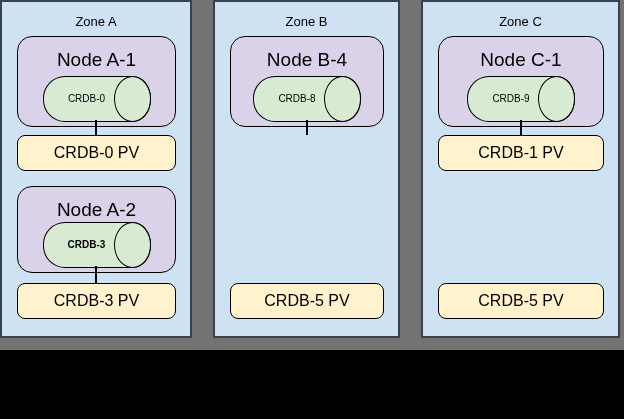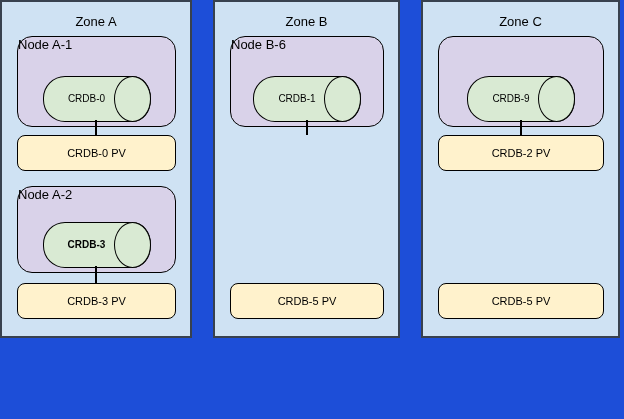--- a/index.html
+++ b/index.html
@@ -5,22 +5,22 @@
   html, body {
     margin: 0;
     padding: 0;
     background: #000000;
     font-family: "Liberation Sans", sans-serif;
     color: #000000;
   }
   .stage {
     position: relative;
     width: 624px;
-    height: 419px;
-    background: #1d4ed8;
+    height: 350px;
+    background: #737373;
     overflow: hidden;
   }
   .zone {
     position: absolute;
     top: 0;
     height: 334px;
     background: #cfe2f3;
     border: 2px solid #38414e;
   }
   .zone-title {
@@ -36,22 +36,23 @@
     left: 15px;
     right: 14px;
     background: #d9d2e9;
     border: 1px solid #000000;
     border-radius: 15px;
   }
   .node1 { top: 34px; height: 89px; }
   .node2 { top: 184px; height: 85px; }
   .node-label {
     display: block;
-    text-align: left;
-    font-size: 13px;
+    margin-top: 12px;
+    text-align: center;
+    font-size: 19px;
   }
   .pod {
     position: absolute;
     left: 50%;
     transform: translateX(-50%);
     width: 106px;
     height: 44px;
     background: #d9ead3;
     border: 1px solid #000000;
     border-radius: 22px 18px 18px 22px / 22px 22px 22px 22px;
@@ -93,21 +94,21 @@
   .pv {
     position: absolute;
     left: 15px;
     right: 14px;
     height: 34px;
     line-height: 34px;
     background: #fff2cc;
     border: 1px solid #000000;
     border-radius: 8px;
     text-align: center;
-    font-size: 11px;
+    font-size: 16px;
   }
   .pv1 { top: 133px; }
   .pv2 { top: 281px; }
 </style>
 </head>
 <body>
 
 <div class="stage">
 
   <div class="zone" style="left:0; width:188px;">
@@ -131,39 +132,40 @@
       </div>
     </div>
     <div class="connector c2"></div>
     <div class="pv pv2">CRDB-3 PV</div>
   </div>
 
   <div class="zone" style="left:213px; width:183px;">
     <div class="zone-title">Zone B</div>
 
     <div class="node node1">
-      <span class="node-label">Node B-6</span>
+      <span class="node-label">Node B-4</span>
       <div class="pod pod-top">
-        <span class="pod-label">CRDB-1</span>
+        <span class="pod-label">CRDB-8</span>
         <span class="pod-cap"></span>
       </div>
     </div>
     <div class="connector c1"></div>
 
     <div class="pv pv2">CRDB-5 PV</div>
   </div>
 
   <div class="zone" style="left:421px; width:195px;">
     <div class="zone-title">Zone C</div>
 
     <div class="node node1">
+      <span class="node-label">Node C-1</span>
       <div class="pod pod-top">
         <span class="pod-label">CRDB-9</span>
         <span class="pod-cap"></span>
       </div>
     </div>
     <div class="connector c1"></div>
-    <div class="pv pv1">CRDB-2 PV</div>
+    <div class="pv pv1">CRDB-1 PV</div>
 
     <div class="pv pv2">CRDB-5 PV</div>
   </div>
 
 </div>
 
 </body></html>

